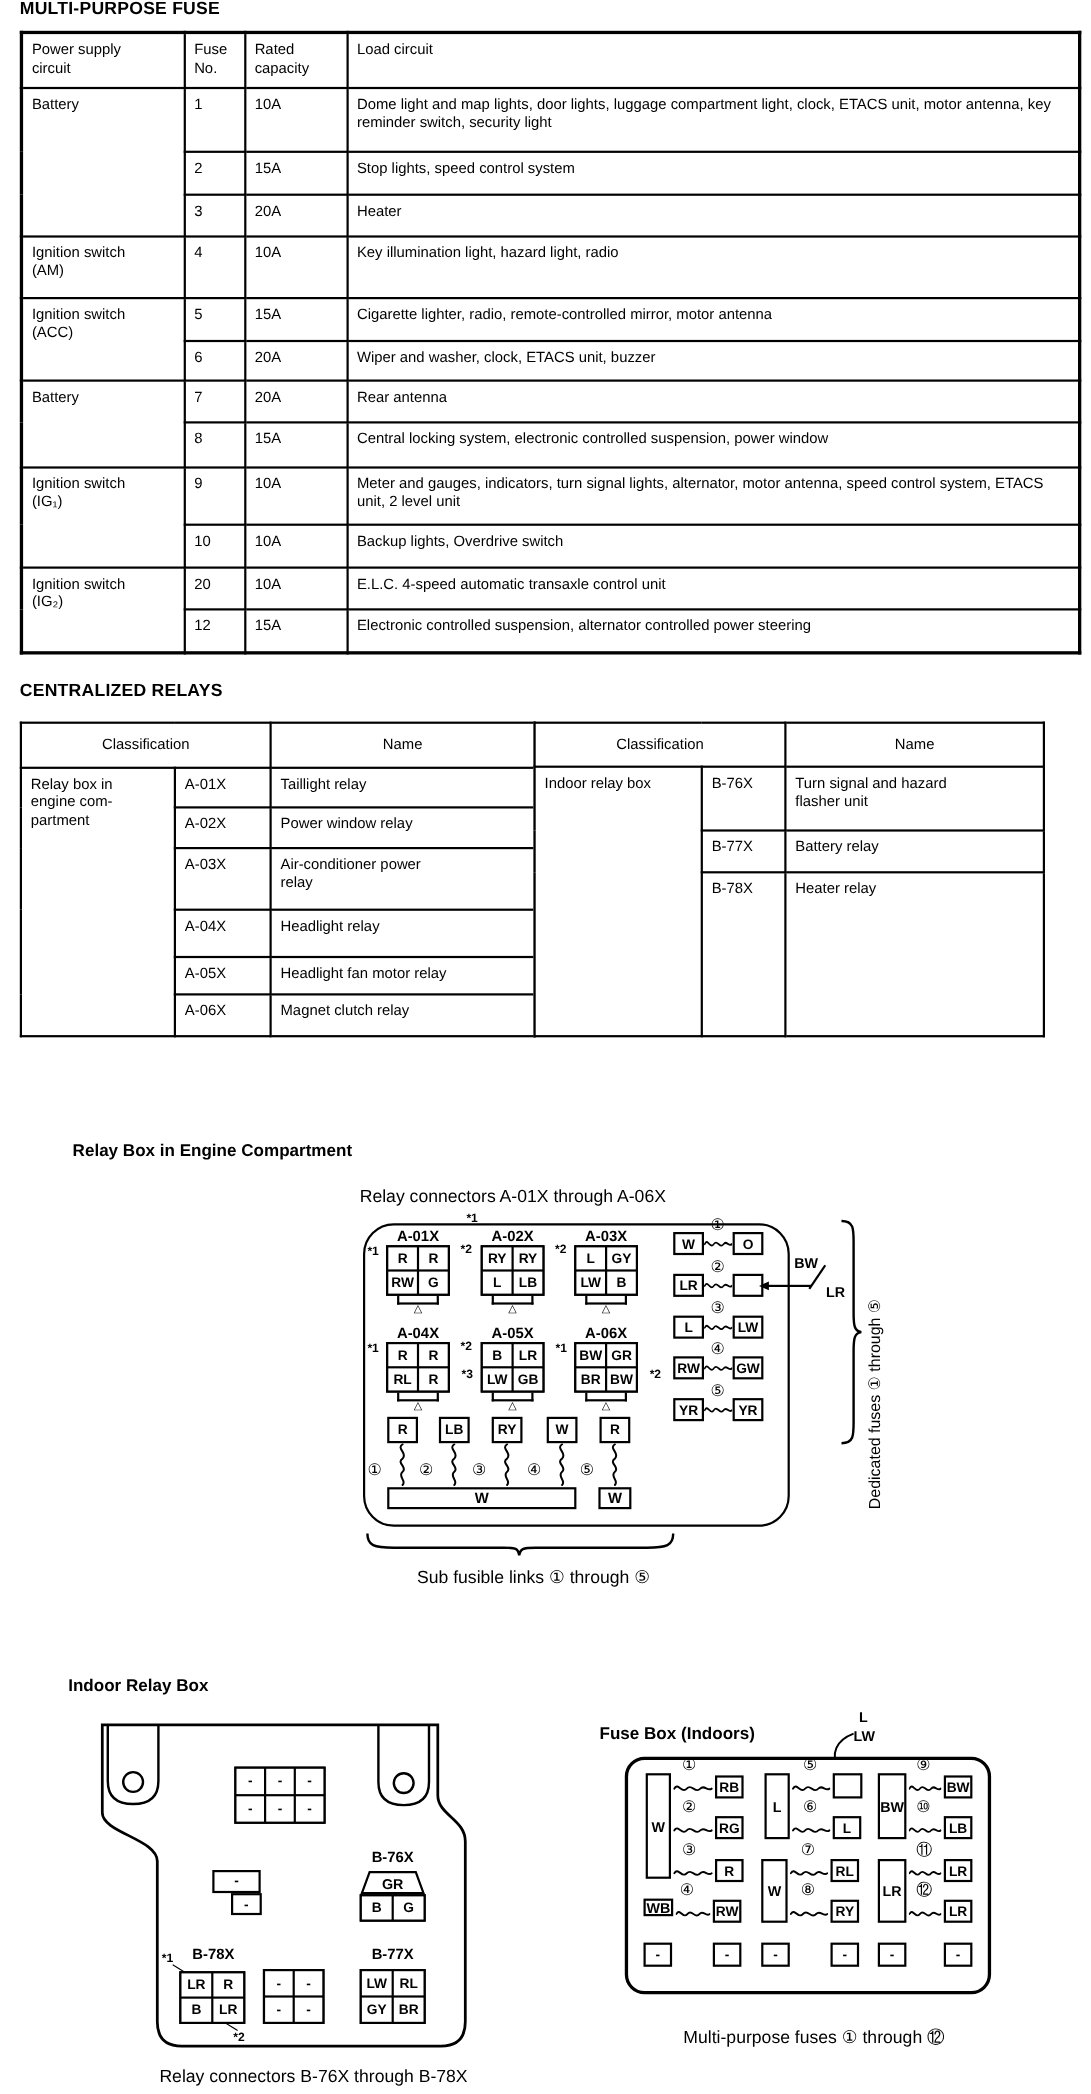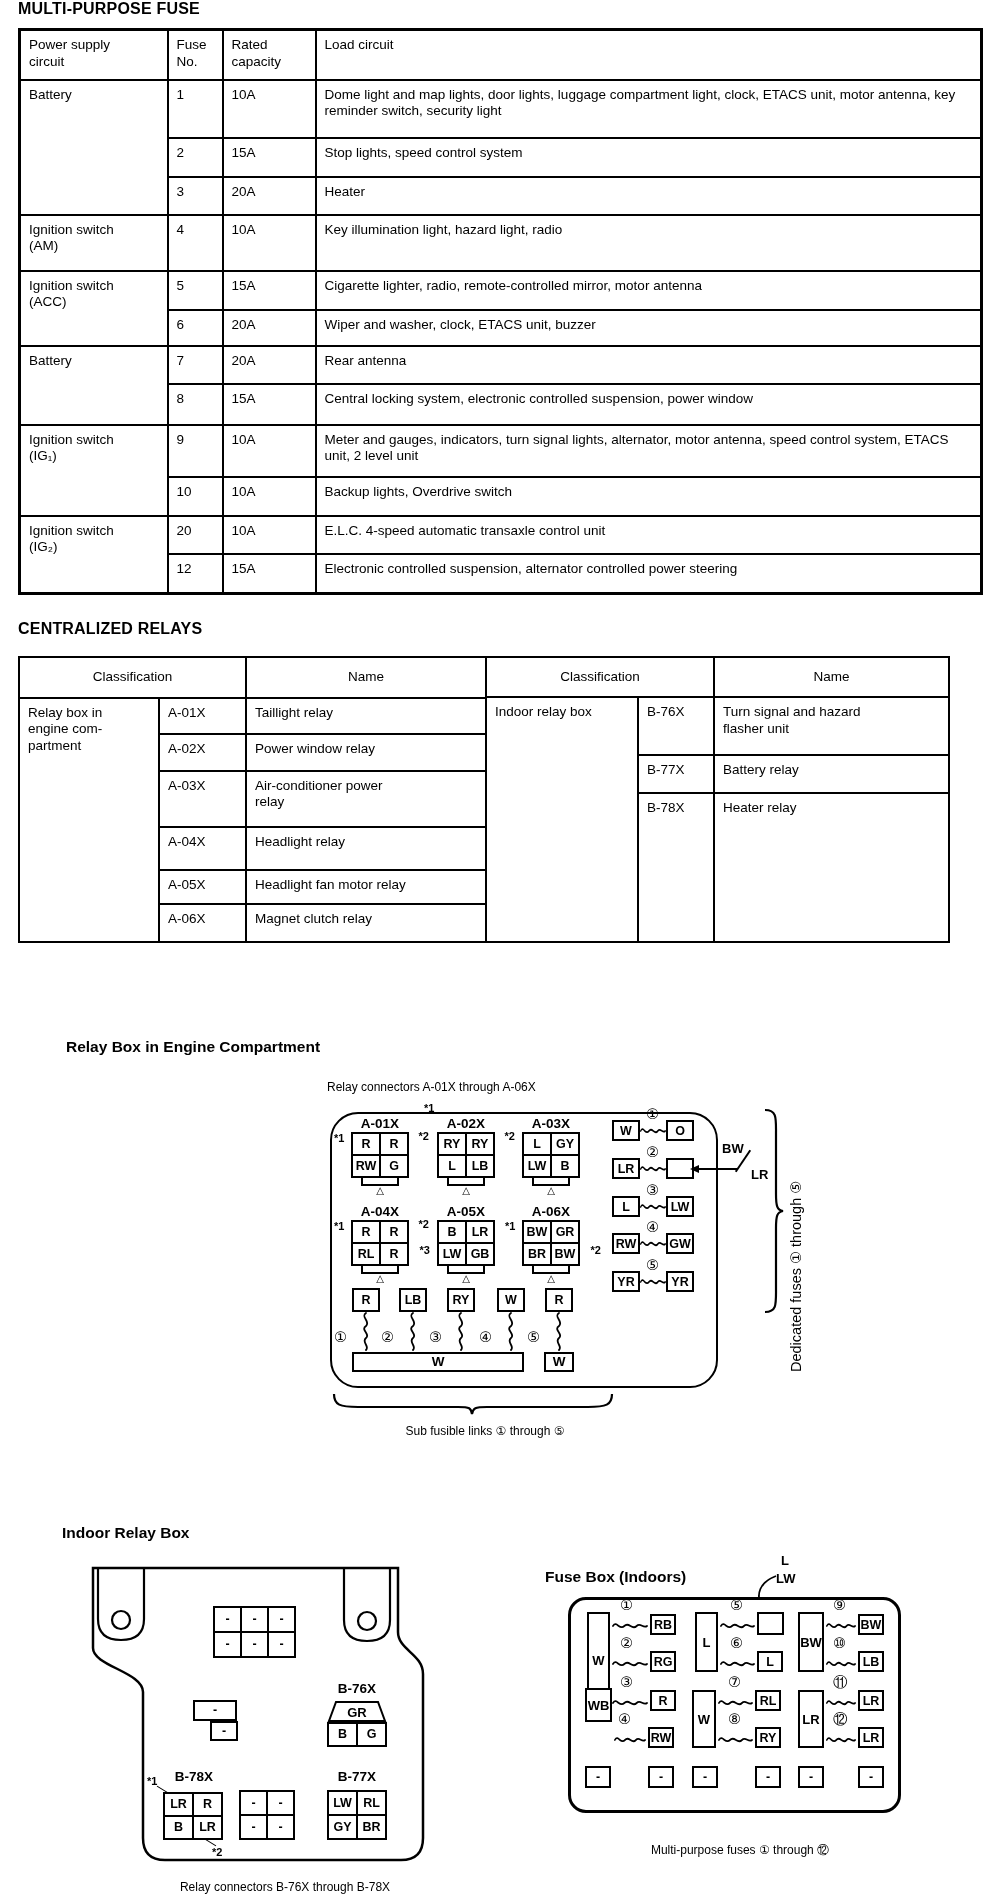--- a/index.html
+++ b/index.html
@@ -1,21 +1,21 @@
 <!DOCTYPE html>
 <html><head>
 <meta charset="utf-8">
 <style>
   html,body{margin:0;padding:0;background:#fff}
   #page{position:relative;width:992px;height:1904px;background:#fff;color:#000;
         font-family:"Liberation Sans","DejaVu Sans",sans-serif;overflow:hidden}
   .abs{position:absolute}
   .sect-title{position:absolute;font-size:16px;font-weight:bold;letter-spacing:.2px}
   .sub-title{position:absolute;font-size:15.5px;font-weight:bold}
-  .caption{position:absolute;font-size:12px;text-align:center}
+  .caption{position:absolute;font-size:16px;text-align:center}
   .pre{white-space:pre-line}
 
   
   table{border-collapse:collapse;table-layout:fixed;font-size:13.5px;line-height:1.25;background:#fff}
   #fuse-table{position:absolute;left:18px;top:28px;border:3px solid #000}
   td,th{border:2px solid #000;padding:6px 8px 2px 8px;vertical-align:top;text-align:left;font-weight:normal}
   #relay-wrap{position:absolute;left:18px;top:656px;display:flex}
   #relay-wrap table{border:2px solid #000}
   #relay-wrap th{text-align:center;vertical-align:middle;padding:4px}
 
@@ -483,21 +483,21 @@
   <span class="boldtxt" style="left:781px;top:1554px">L</span>
   <span class="boldtxt" style="left:776px;top:1572px">LW</span>
   <svg class="abs" style="left:750px;top:1572px" width="28" height="44">
     <path d="M26,4 C10,10 5,22 12,36" style="fill:none;stroke:#000;stroke-width:1.8"></path>
     <polygon points="8,31 17,34 11,41" style="fill:#000"></polygon>
   </svg>
 
   <div class="outline" style="left:568px;top:1597px;width:327px;height:210px;border-radius:18px;border-width:3px"></div>
 
   <div class="srcbox" style="left:587px;top:1612px;width:23px;height:96px">W</div>
-  <div class="srcbox" style="left:585px;top:1688px;width:27px;height:34px;border-width:2px">WB</div>
+  <div class="srcbox" style="left:585px;top:1726px;width:27px;height:16px;border-width:2px">WB</div>
   <div class="srcbox" style="left:695px;top:1612px;width:23px;height:60px">L</div>
   <div class="srcbox" style="left:692px;top:1690px;width:24px;height:58px">W</div>
   <div class="srcbox" style="left:798px;top:1612px;width:26px;height:60px">BW</div>
   <div class="srcbox" style="left:798px;top:1690px;width:26px;height:58px">LR</div>
 
   <span class="num" style="left:620px;top:1598px">①</span>
   <svg class="sq" style="left:612px;top:1620px" width="36" height="12" viewBox="0 0 38 12" preserveAspectRatio="none">
       <use href="#sqh"></use>
     </svg>
   <span class="fbox" style="left:650px;top:1614px">RB</span>

